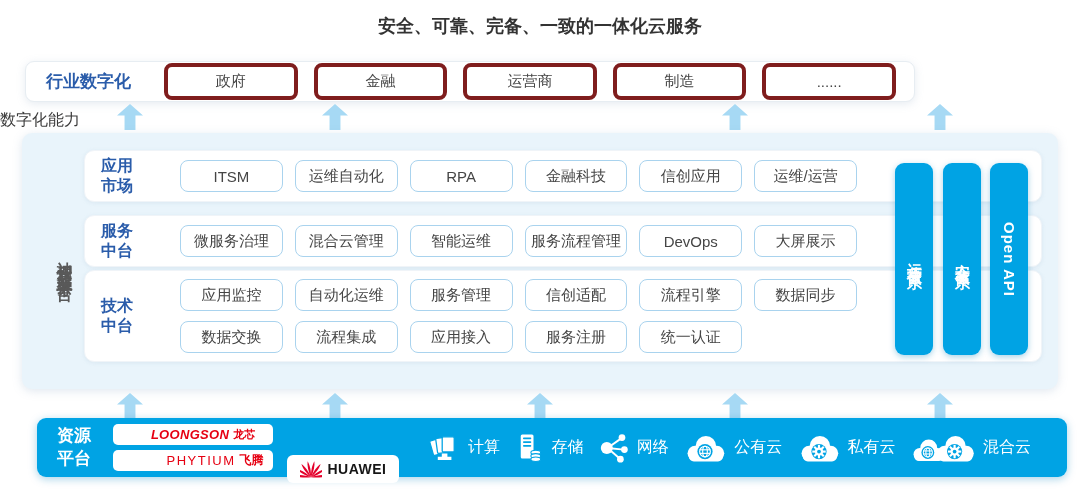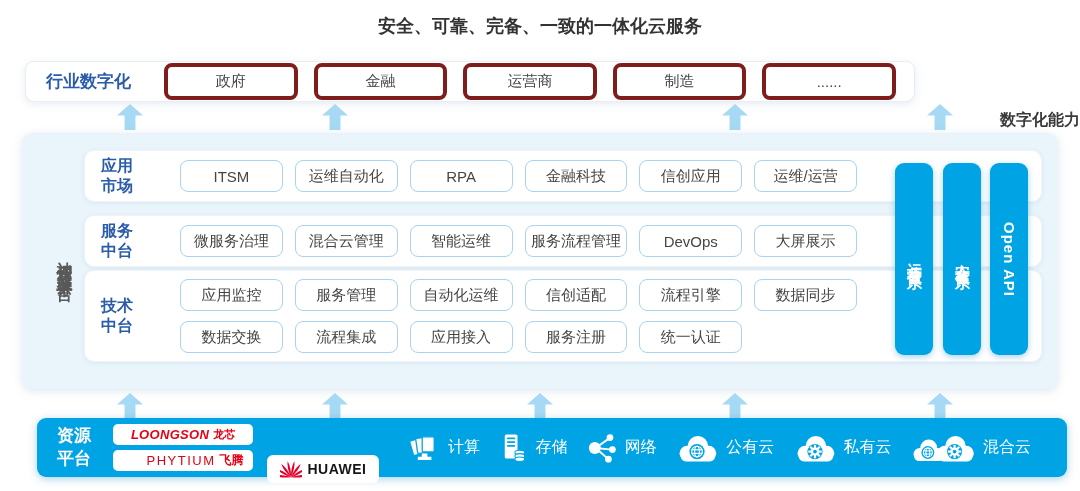--- a/index.html
+++ b/index.html
@@ -15,21 +15,21 @@
     border-radius:9px;box-shadow:0 2px 8px rgba(140,165,190,.22);display:flex;align-items:center;
     padding:0 18px 0 20px;box-sizing:border-box;}
   .industry-label{width:118px;font-size:17px;font-weight:bold;color:#2a5caa;flex:none;}
   .industry-items{flex:1;display:grid;grid-template-columns:repeat(5,1fr);gap:16px;}
   .pill{height:29px;background:#fff;border:4px solid #7f1d1d;border-radius:8px;display:flex;
     align-items:center;justify-content:center;font-size:15px;color:#454545;}
 
   
   .arrow-up{width:26px;height:26px;background:#a6d9f4;
     clip-path:polygon(50% 0,100% 44%,71% 44%,71% 100%,29% 100%,29% 44%,0 44%);}
-  .capability-label{left:0;right:0;top:110px;text-align:right;font-size:16px;font-weight:bold;color:#3a3a3a;}
+  .capability-label{left:0;right:0;top:110px;text-align:left;font-size:16px;font-weight:normal;color:#3a3a3a;}
 
   
   .platform-panel{left:22px;top:133px;width:1036px;height:256px;background:#e9f4fb;border-radius:10px;
     box-shadow:0 2px 10px rgba(130,160,190,.25);}
   .platform-name{left:22px;top:16px;height:226px;width:40px;writing-mode:vertical-rl;text-orientation:upright;
     display:flex;align-items:center;justify-content:center;font-size:16px;font-weight:bold;color:#595959;
     letter-spacing:3px;text-align:center;}
   .cap-row{left:62px;width:958px;background:#fff;border-radius:10px;border:1px solid #f0f4f8;
     box-shadow:0 1px 4px rgba(150,175,200,.18);display:flex;align-items:center;box-sizing:border-box;
     padding:0 16px;}
@@ -48,21 +48,21 @@
   .side-bar.latin{letter-spacing:1px;}
   .bar-1{left:873px;} .bar-2{left:921px;} .bar-3{left:968px;}
 
   
   .resource-bar{left:37px;top:418px;width:1030px;height:59px;background:#00a3e4;border-radius:9px;
     display:flex;align-items:center;box-sizing:border-box;padding:0 14px 0 20px;
     box-shadow:0 2px 8px rgba(0,130,190,.35);}
   .resource-label{width:38px;flex:none;font-size:17px;font-weight:bold;color:#fff;line-height:1.3;}
   .vendor-col{margin-left:18px;flex:none;display:flex;flex-direction:column;gap:5px;}
   .vendor-box{width:140px;height:21px;background:#fff;border-radius:5px;display:flex;align-items:center;
-    justify-content:center;gap:4px;}
+    justify-content:center;gap:4px;padding-left:20px;}
   .loongson-latin{color:#e60012;font-weight:900;font-style:italic;font-size:13px;letter-spacing:.3px;}
   .loongson-cn{color:#e60012;font-weight:bold;font-size:11px;}
   .phytium-latin{color:#e60012;font-size:13px;letter-spacing:1.5px;margin-left:24px;}
   .phytium-cn{color:#e60012;font-weight:bold;font-size:12px;}
   .huawei-box{margin-left:14px;flex:none;width:112px;height:28px;background:#fff;border-radius:6px;
     display:flex;align-items:center;justify-content:center;gap:6px;margin-top:43px;}
   .huawei-text{color:#161616;font-weight:bold;font-size:14px;letter-spacing:.5px;}
   .resource-items{flex:1;display:flex;align-items:center;justify-content:space-between;margin:0 22px 0 30px;}
   .resource-item{display:flex;align-items:center;gap:7px;}
   .resource-item .res-label{color:#fff;font-size:16px;}
@@ -114,22 +114,22 @@
       <div class="chip">服务流程管理</div>
       <div class="chip">DevOps</div>
       <div class="chip">大屏展示</div>
     </div>
   </div>
 
   <div class="abs cap-row row-3">
     <div class="cap-row-label">技术中台</div>
     <div class="chip-grid">
       <div class="chip">应用监控</div>
+      <div class="chip">自动化运维</div>
       <div class="chip">服务管理</div>
-      <div class="chip">自动化运维</div>
       <div class="chip">信创适配</div>
       <div class="chip">流程引擎</div>
       <div class="chip">数据同步</div>
       <div class="chip">数据交换</div>
       <div class="chip">流程集成</div>
       <div class="chip">应用接入</div>
       <div class="chip">服务注册</div>
       <div class="chip">统一认证</div>
     </div>
   </div>

